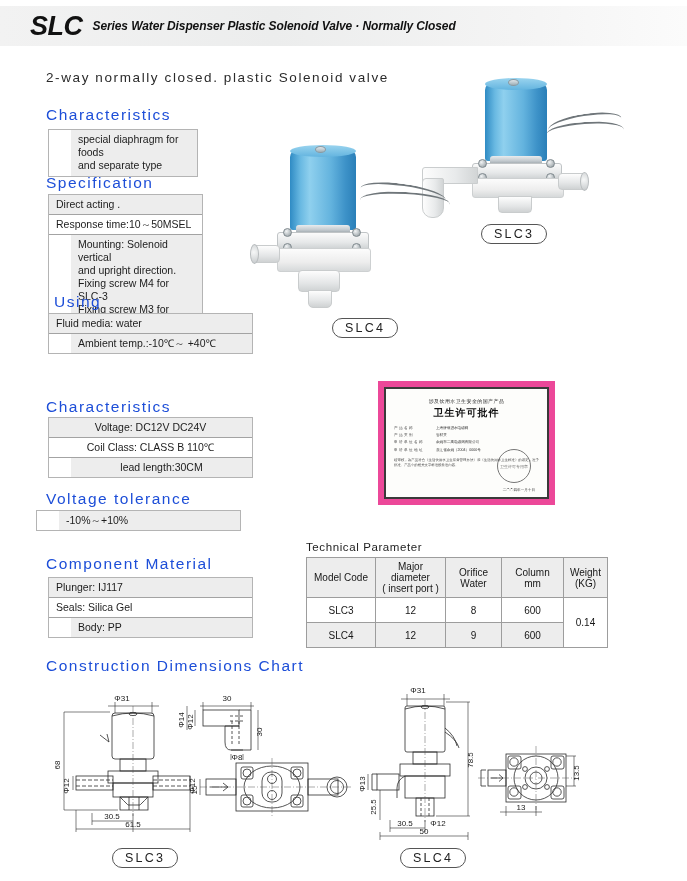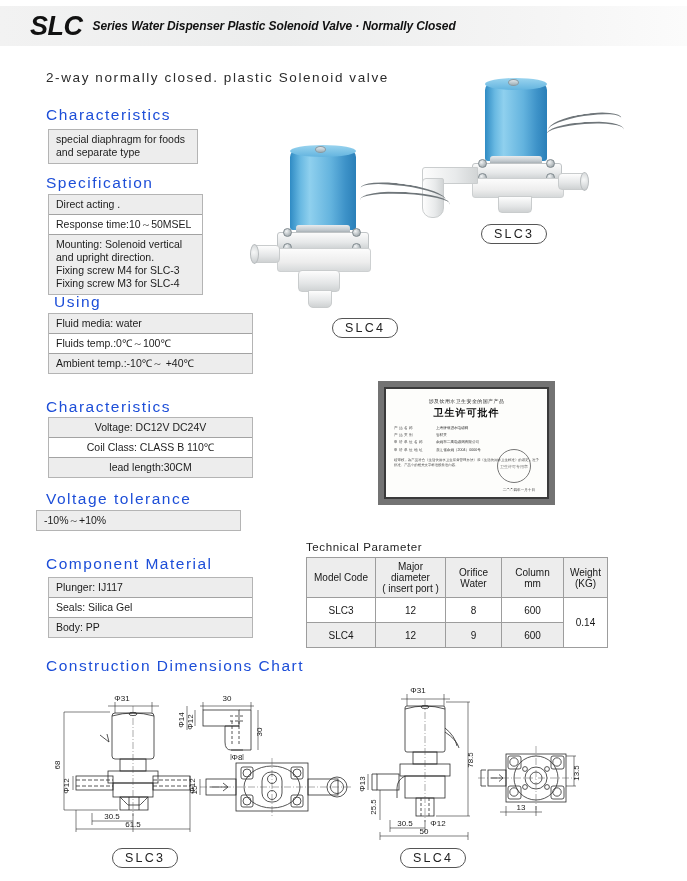--- a/index.html
+++ b/index.html
@@ -46,21 +46,21 @@
     border-collapse: collapse;
     font-size: 10.5px;
     color: #1c1c1c;
     background: #fff;
   }
   .spec-table .row {
     border-bottom: 1px solid #a3a3a3;
     padding: 3px 7px;
     line-height: 13px;
   }
-  .spec-table .row:last-child { border-bottom: none; }
+  .spec-table .row:last-child { border-bottom: none; margin-left: 22px; }
   .row.shade { background: #ededed; }
   .row.plain { background: #ffffff; }
   .row.multi { white-space: pre-line; padding: 3px 7px 4px; }
 
   
   .photo-area { position: absolute; left: 250px; top: 60px; width: 437px; height: 290px; }
 
   .valve { position: absolute; }
   .coil {
     position: absolute;
@@ -124,21 +124,21 @@
   .tag {
     position: absolute;
     border: 1.2px solid #555; border-radius: 11px;
     padding: 2px 12px; font-size: 12.5px; letter-spacing: 2.2px;
     color: #222; background: #fff; white-space: nowrap;
   }
 
   
   .cert {
     position: absolute; left: 378px; top: 381px; width: 177px; height: 124px;
-    background: #737373; padding: 6px;
+    background: #ec4899; padding: 6px;
   }
   .cert-inner {
     width: 100%; height: 100%; background: #fdfdfb;
     border: 2px solid #3a3a3a; padding: 5px 8px; position: relative;
     display: flex; flex-direction: column; align-items: center;
   }
   .cert-sub { font-size: 5px; color: #2a2a2a; margin-top: 4px; letter-spacing: .4px; }
   .cert-title { font-size: 10px; font-weight: bold; color: #111; margin-top: 2px; letter-spacing: 1px; }
   .cert-fields { width: 100%; margin-top: 6px; }
   .cert-line { display: flex; font-size: 3.6px; color: #3d3d3d; margin-bottom: 3.2px; }
@@ -199,21 +199,20 @@
   <div class="row plain">Response time:10～50MSEL</div>
   <div class="row shade multi">Mounting: Solenoid vertical
 and upright direction.
 Fixing screw M4 for SLC-3
 Fixing screw M3 for SLC-4</div>
 </div>
 
 <div class="sec-head" style="left:54px; top:293px;">Using</div>
 <div class="spec-table" style="left:48px; top:313px; width:205px;">
   <div class="row shade">Fluid media: water</div>
-  <div class="row plain">Fluids temp.:0℃～100℃</div>
   <div class="row shade">Ambient temp.:-10℃～ +40℃</div>
 </div>
 
 <div class="sec-head" style="left:46px; top:398px;">Characteristics</div>
 <div class="spec-table" style="left:48px; top:417px; width:205px;text-align:center;">
   <div class="row shade">Voltage: DC12V  DC24V</div>
   <div class="row plain">Coil Class: CLASS B 110℃</div>
   <div class="row shade">lead length:30CM</div>
 </div>
 

